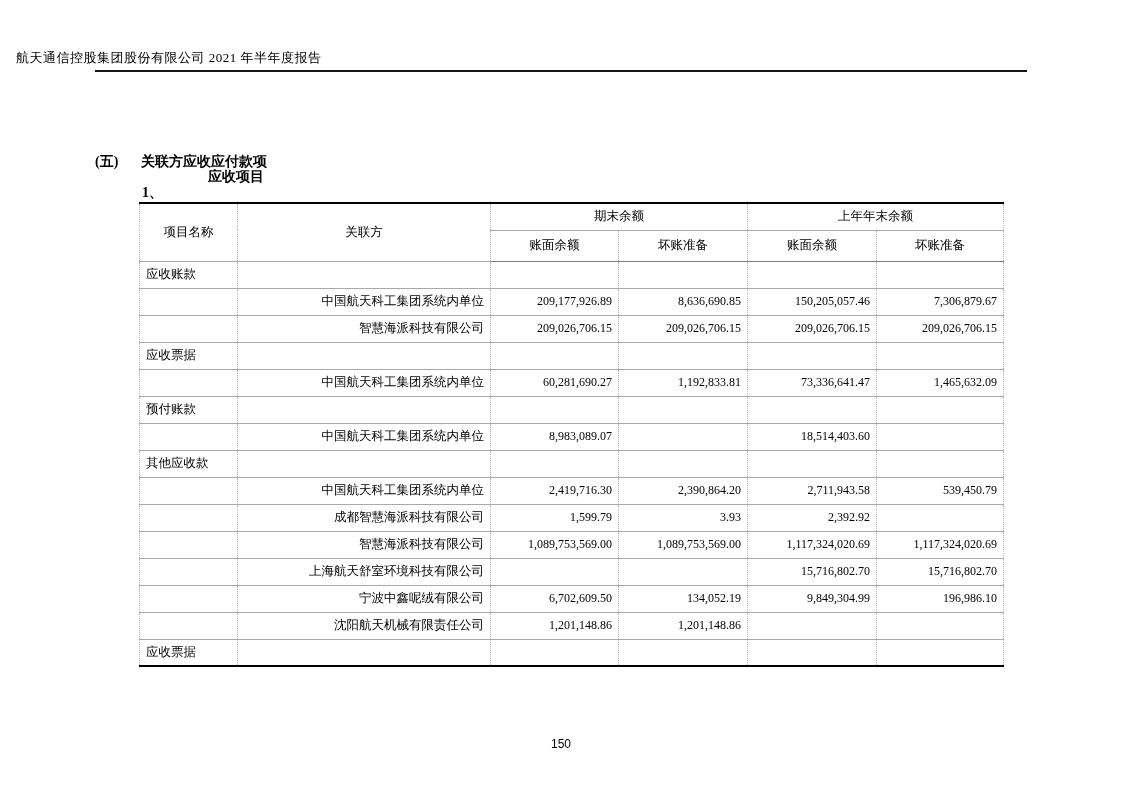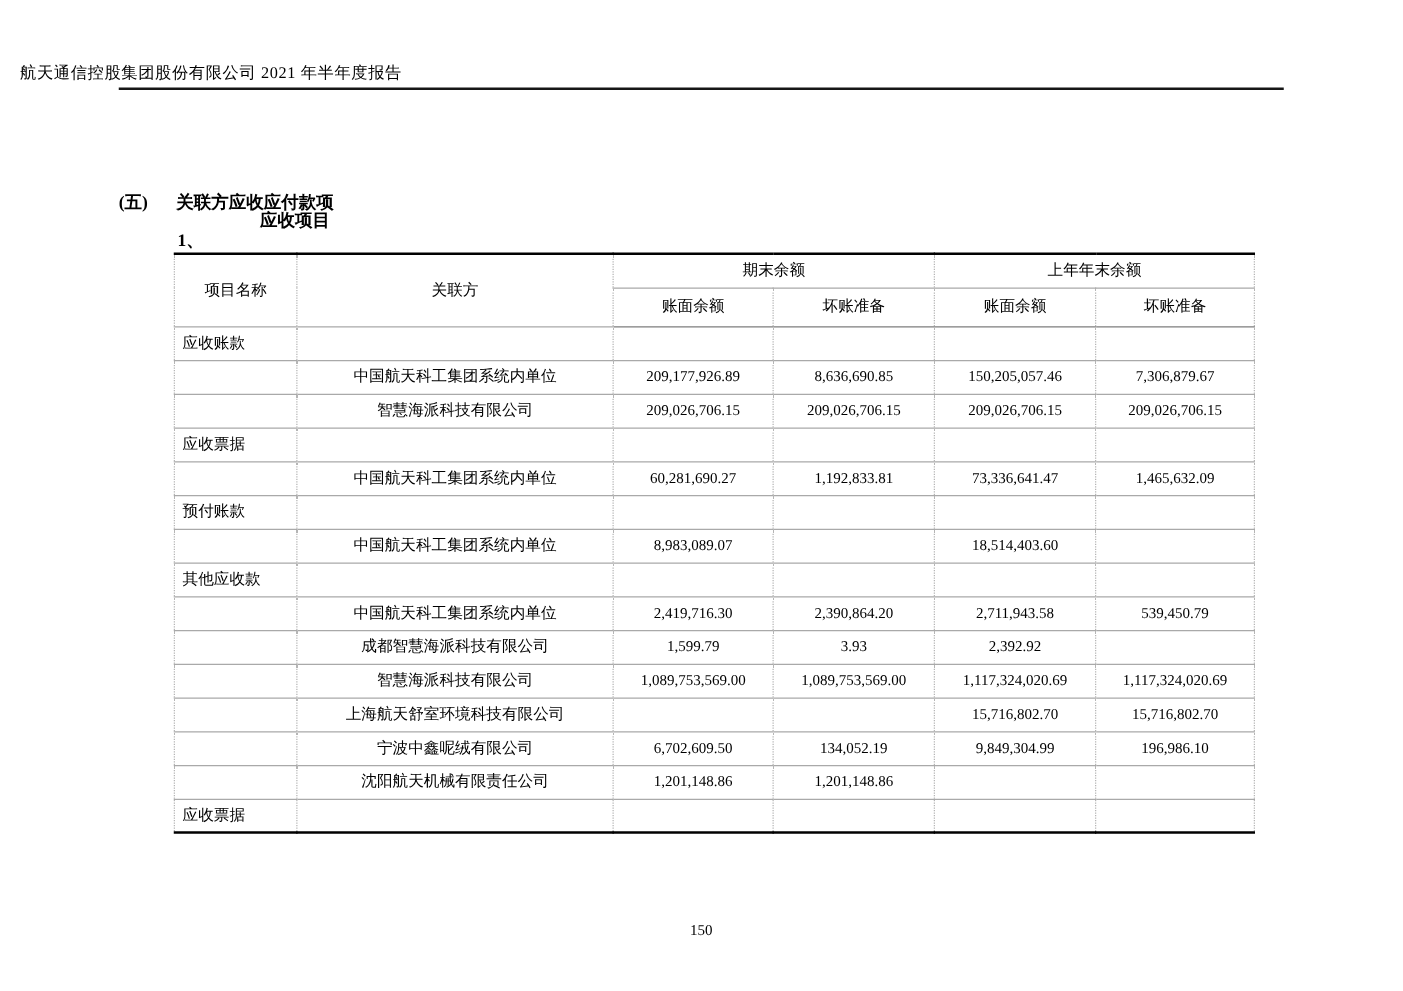--- a/index.html
+++ b/index.html
@@ -61,32 +61,32 @@
     overflow: hidden;
     white-space: nowrap;
     padding: 0 6px;
   }
   table.rpt thead th { text-align: center; font-size: 12.5px; }
   table.rpt thead tr.h1 { height: 27px; }
   table.rpt thead tr.h2 { height: 31px; }
   table.rpt thead tr.h2 th { border-bottom: 1px solid #7d7d7d; margin-top: 16px; }
   table.rpt tbody tr { height: 27px; }
   td.c-item  { text-align: left;  padding-left: 5px;  font-size: 12.5px; }
-  td.c-party { text-align: center;  padding-left: 10px; font-size: 12.5px; }
-  td.c-num   { text-align: center; padding-right: 8px; }
+  td.c-party { text-align: right;  padding-left: 10px; font-size: 12.5px; }
+  td.c-num   { text-align: right; padding-right: 8px; }
 
   
   .page-number {
     position: absolute;
     top: 737px;
     left: 0;
     width: 100%;
     text-align: center;
     font-size: 12px;
-    font-family: Liberation Serif, serif;
+    font-family: Liberation Sans, sans-serif;
   }
 </style>
 </head>
 <body>
 
 <div class="doc-header-title">航天通信控股集团股份有限公司 2021 年半年度报告</div>
 <div class="doc-header-rule"></div>
 
 <div class="sec-num">(五)</div>
 <div class="sec-title">关联方应收应付款项</div>

